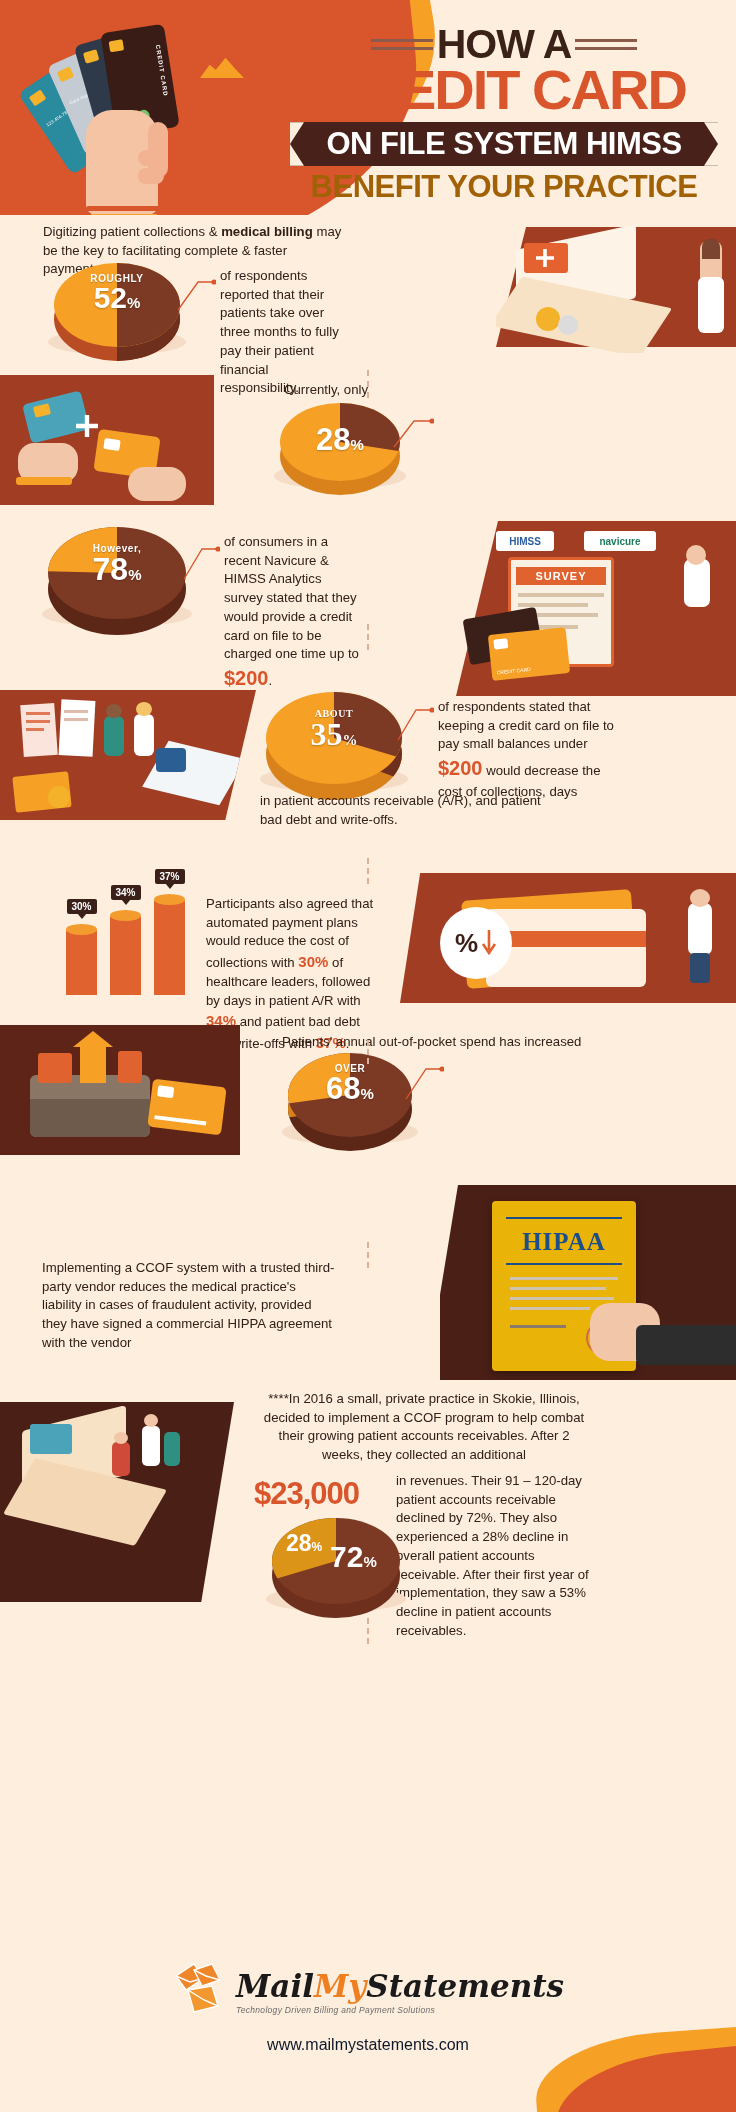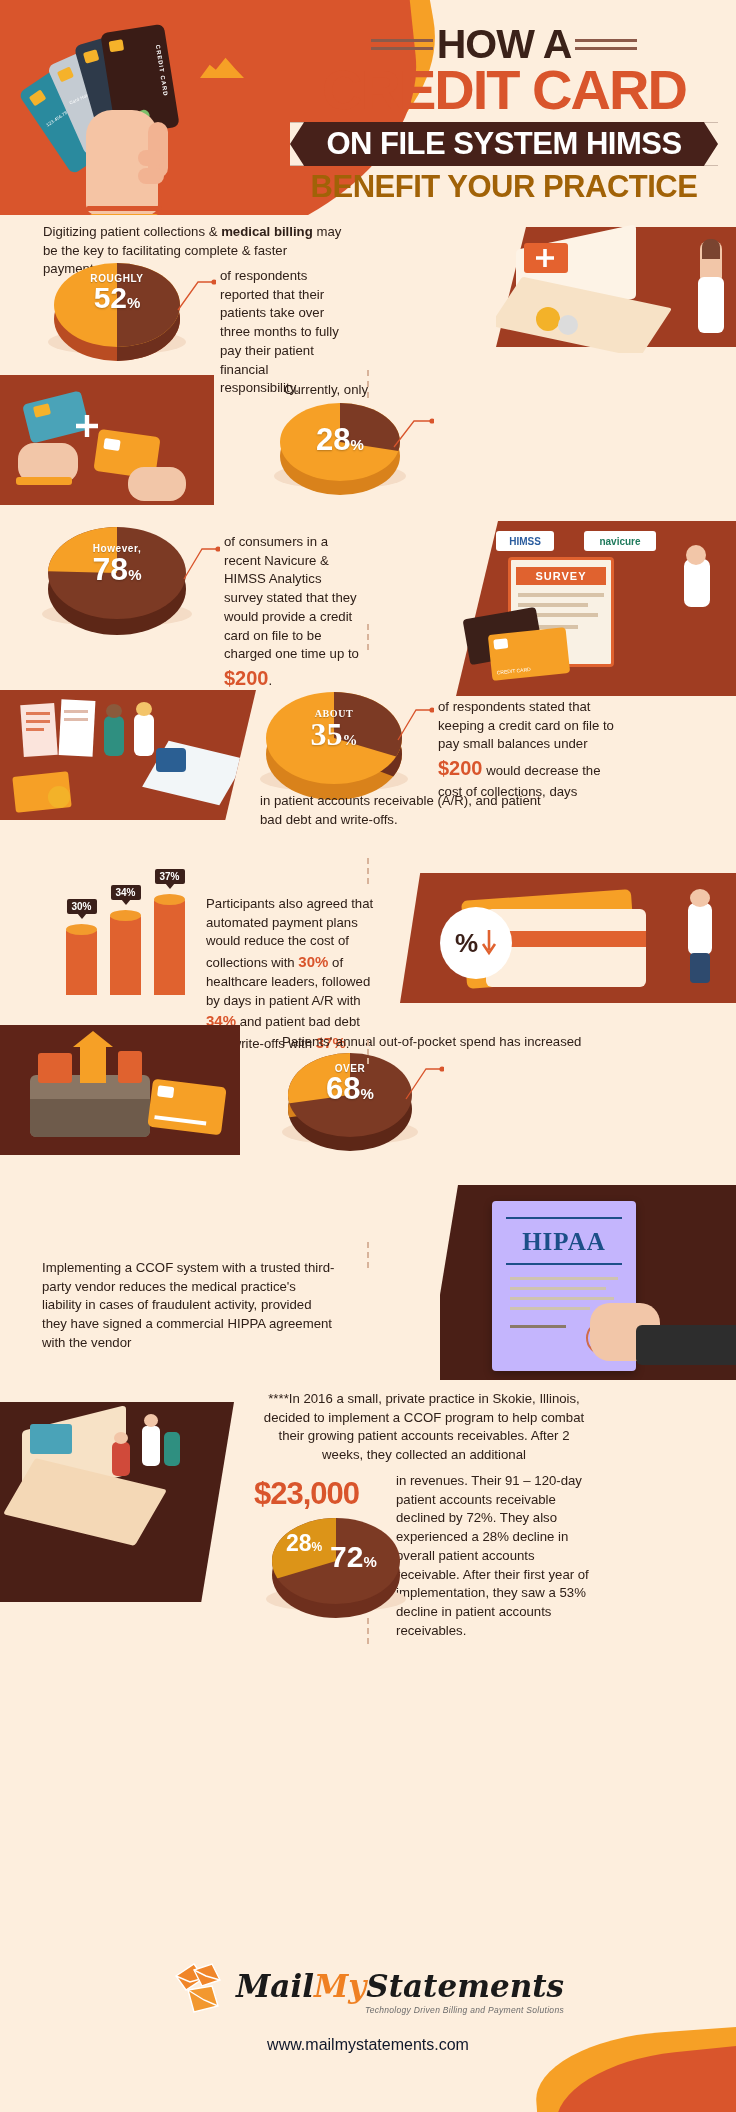--- a/index.html
+++ b/index.html
@@ -406,21 +406,21 @@
         <path d="M2 40 L22 10 L38 10" stroke="#d9552c" stroke-width="1.3" fill="none"></path>
         <circle cx="38" cy="10" r="2.6" fill="#d9552c"></circle>
       </svg>
   </div>
 </div>
 
 <div class="sec" style="height:195px;">
   <div style="position:absolute;right:0;top:0;width:296px;height:195px;overflow:hidden;">
     <div style="position:absolute;right:-10px;top:0;width:320px;height:195px;background:#4a1f16;
                 clip-path:polygon(10% 0,100% 0,100% 100%,0 100%);"></div>
-    <div style="position:absolute;left:52px;top:16px;width:144px;height:170px;background:#c4b5fd;border-radius:4px;
+    <div style="position:absolute;left:52px;top:16px;width:144px;height:170px;background:#eab308;border-radius:4px;
                 box-shadow:0 3px 8px rgba(0,0,0,.3);">
       <div style="position:absolute;left:0;top:24px;width:100%;height:34px;display:flex;align-items:center;justify-content:center;
                   font-size:25px;font-weight:bold;color:#1c4f88;letter-spacing:1px;font-family:'Liberation Serif',serif;">HIPAA</div>
       <div style="position:absolute;left:14px;top:16px;width:116px;height:2px;background:#1c4f88;"></div>
       <div style="position:absolute;left:14px;top:62px;width:116px;height:2px;background:#1c4f88;"></div>
       <div style="position:absolute;left:18px;top:76px;width:108px;height:3px;background:#cfc3b0;"></div>
       <div style="position:absolute;left:18px;top:86px;width:96px;height:3px;background:#cfc3b0;"></div>
       <div style="position:absolute;left:18px;top:96px;width:104px;height:3px;background:#cfc3b0;"></div>
       <div style="position:absolute;left:18px;top:106px;width:80px;height:3px;background:#cfc3b0;"></div>
       <div style="position:absolute;left:18px;top:124px;width:56px;height:3px;background:#8a7a68;"></div>
@@ -478,21 +478,21 @@
     <svg width="58" height="62" viewBox="0 0 58 62">
       <g>
         <polygon points="4,16 22,4 32,18 14,30" fill="#f0862a" stroke="#fff" stroke-width="1.4"></polygon>
         <polyline points="4,16 18,22 32,18" fill="none" stroke="#fff" stroke-width="1.4"></polyline>
         <polygon points="22,10 40,4 48,20 30,26" fill="#f0862a" stroke="#fff" stroke-width="1.4"></polygon>
         <polyline points="22,10 34,16 48,20" fill="none" stroke="#fff" stroke-width="1.4"></polyline>
         <polygon points="16,30 40,26 46,46 22,52" fill="#f2982f" stroke="#fff" stroke-width="1.4"></polygon>
         <polyline points="16,30 32,40 46,46" fill="none" stroke="#fff" stroke-width="1.4"></polyline>
       </g>
     </svg>
-    <div style="text-align:right;">
+    <div style="text-align:left;">
       <div class="logo-name">
         <span>Mail</span><span class="my">My</span><span>Statements</span>
       </div>
       <div class="tagline">Technology Driven Billing and Payment Solutions</div>
     </div>
   </div>
   <div class="weburl">www.mailmystatements.com</div>
 </div>
 
 <div class="dash" style="left:367px;top:370px;height:28px;"></div>

